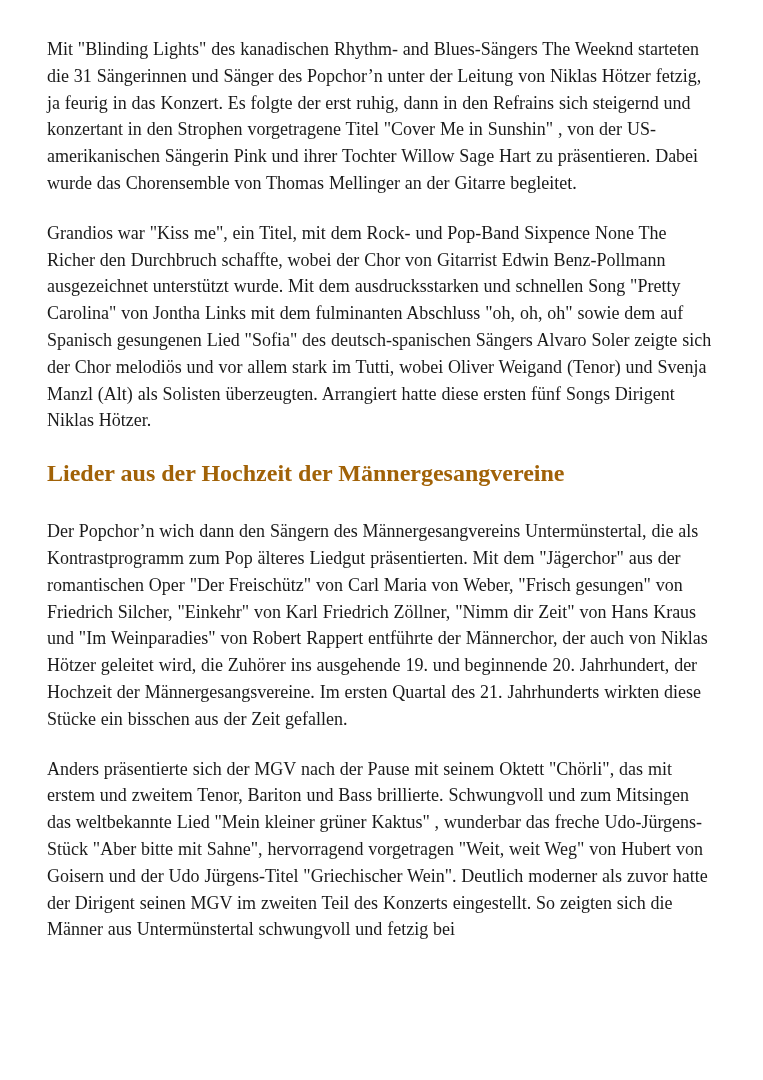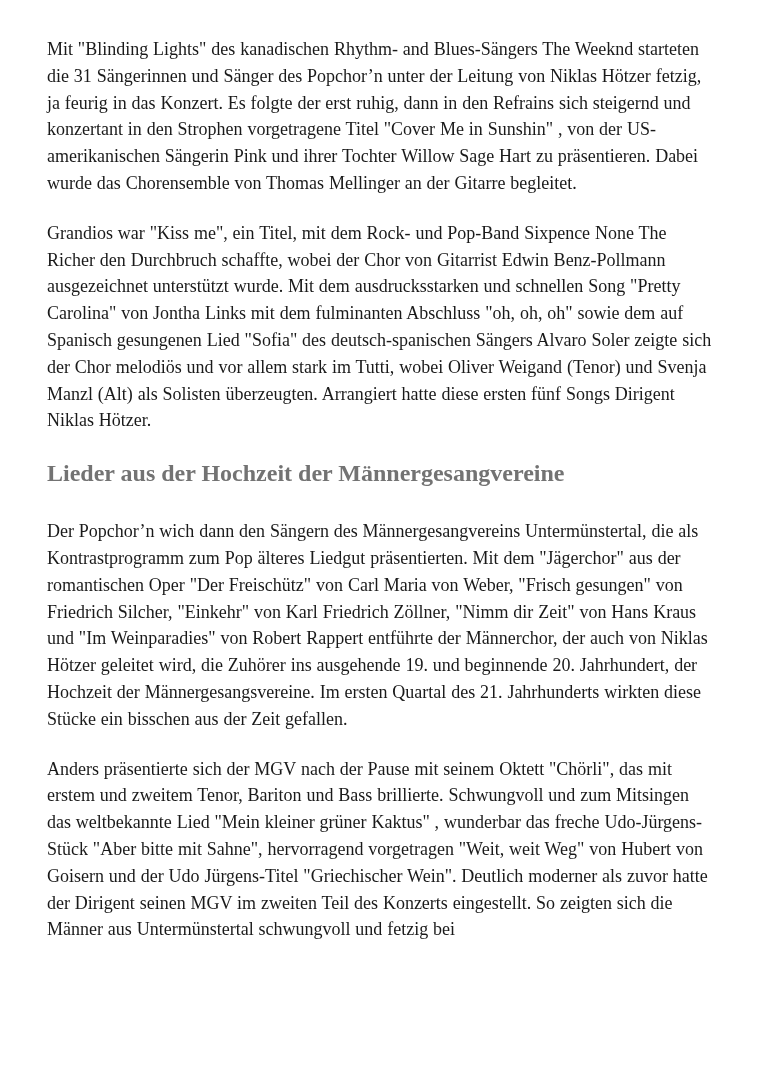--- a/index.html
+++ b/index.html
@@ -31,21 +31,21 @@
     color: #1a1a1a;
     margin: 0 0 23px 0;
     text-align: left;
     word-spacing: 0.02em;
   }
   .content h2 {
     font-family: "Liberation Serif", "DejaVu Serif", serif;
     font-size: 24px;
     line-height: 32px;
     font-weight: 700;
-    color: #737373;
+    color: #a16207;
     margin: 14px 0 29px 0;
   }
   .page-indicator {
     position: absolute;
     top: 1090px;
     right: 29px;
     font-family: "Liberation Sans", "DejaVu Sans", sans-serif;
     font-size: 12.5px;
     font-weight: 700;
     color: #111111;

